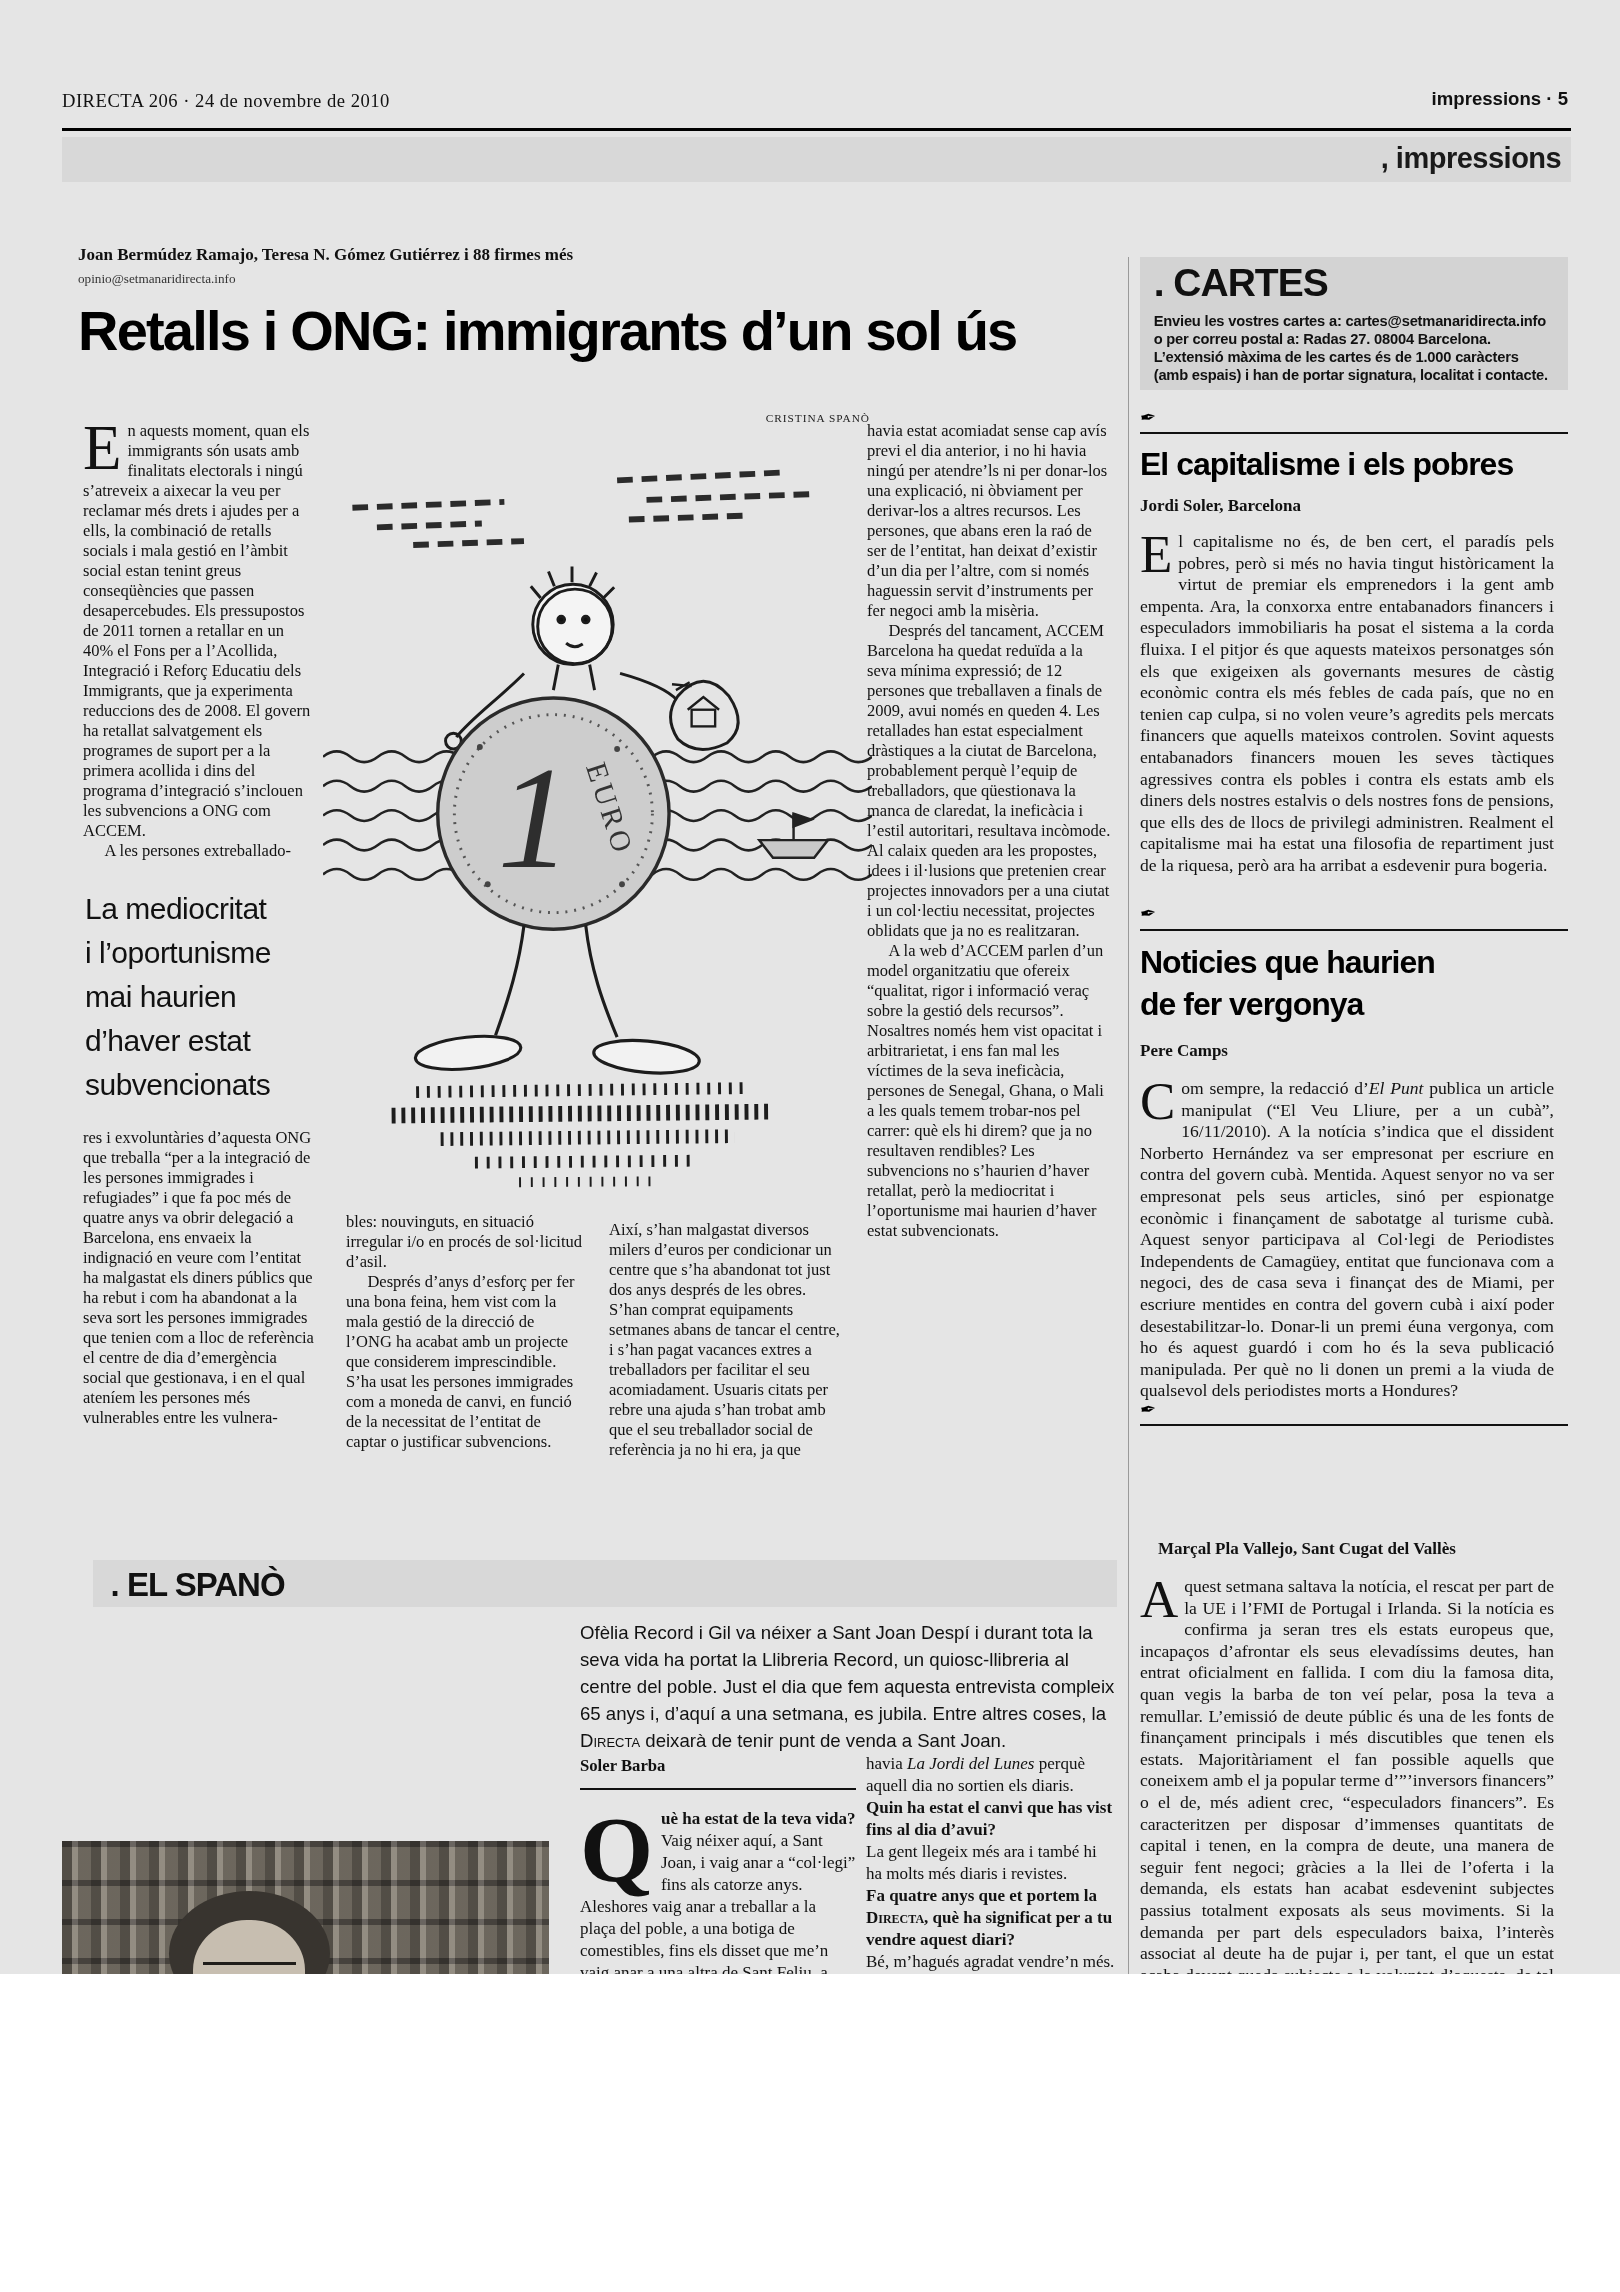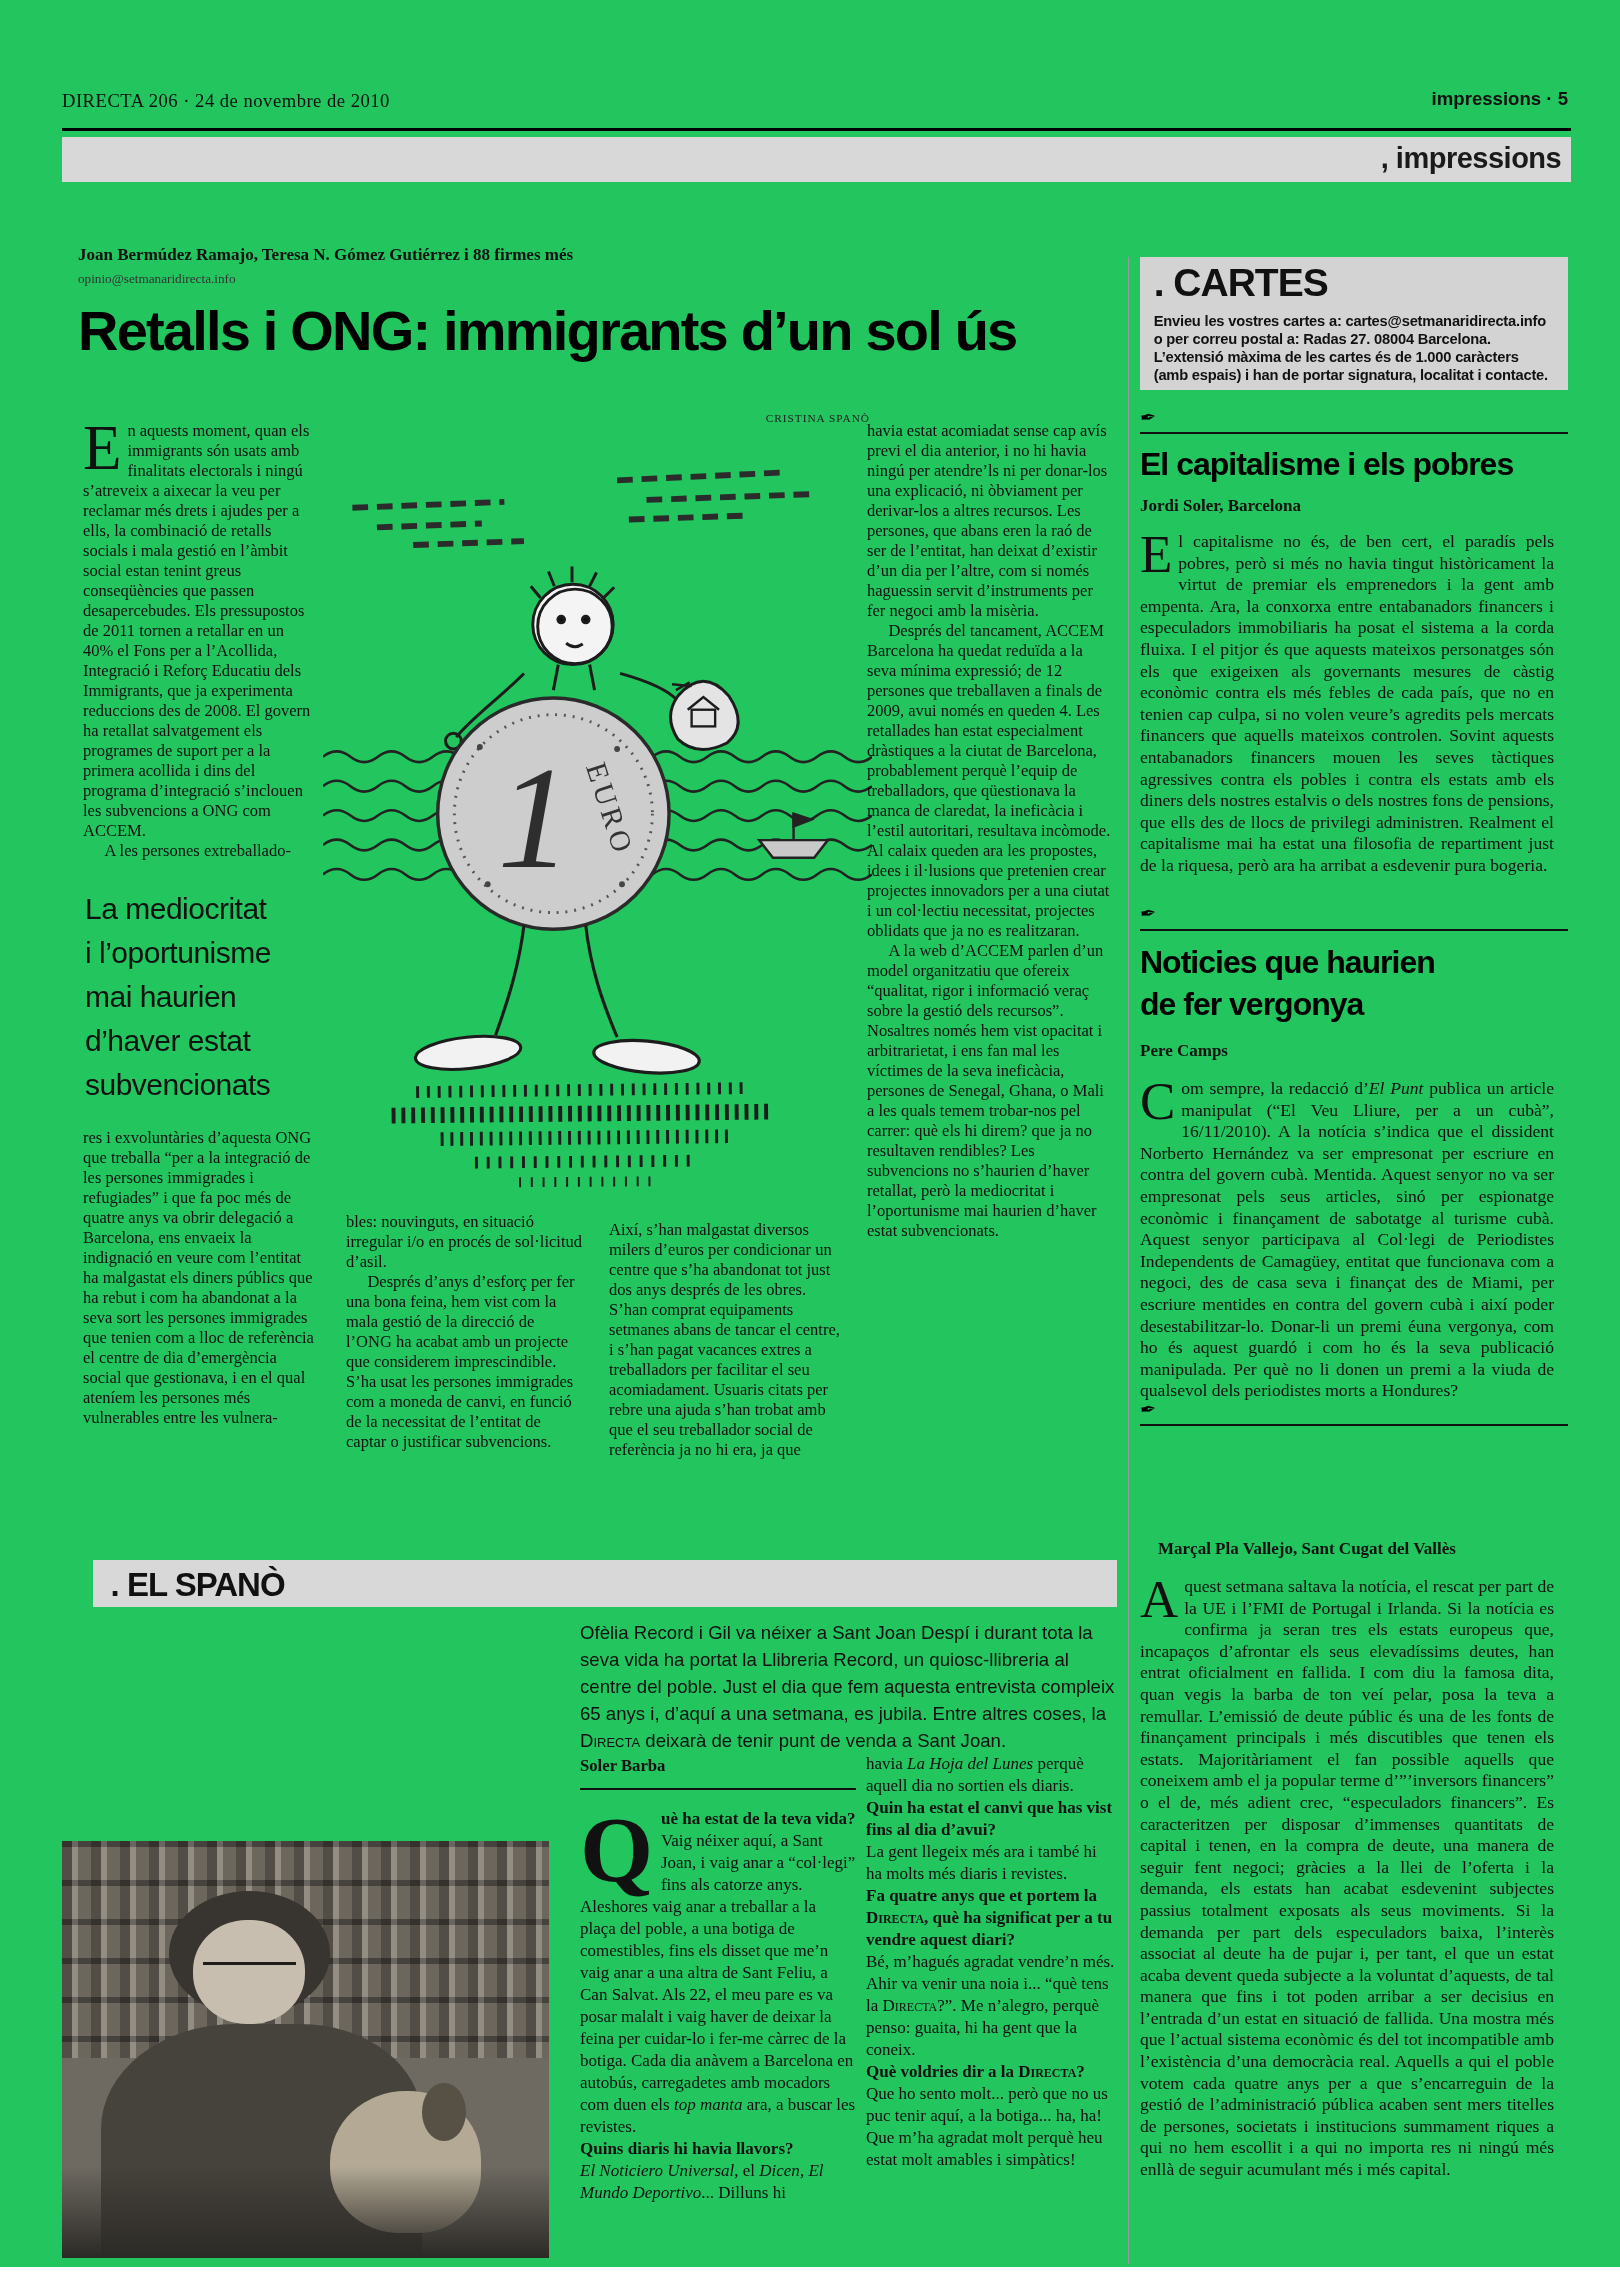--- a/index.html
+++ b/index.html
@@ -1,16 +1,16 @@
 <!DOCTYPE html>
 <html lang="ca"><head>
 <meta charset="utf-8">
 <style>
   html,body{margin:0;padding:0;background:#ffffff;}
-  #page{position:relative;width:1620px;height:2267px;background:#22c55e;overflow:hidden;
+  #page{position:relative;width:1620px;height:1974px;background:#e5e5e5;overflow:hidden;
         font-family:"Liberation Serif",serif;color:#111;}
   .abs{position:absolute;}
 
   
   .mast-left{left:62px;top:90px;font-size:18.6px;letter-spacing:0.5px;}
   .mast-right{right:52px;top:88px;font-size:18.6px;font-weight:bold;font-family:"Liberation Sans",sans-serif;}
   .top-rule{left:62px;top:128px;width:1509px;height:2.9px;background:#000;}
   .top-banner{left:62px;top:137px;width:1509px;height:45px;background:#d8d8d8;}
   .top-banner span{position:absolute;right:9.8px;top:4.9px;font-family:"Liberation Sans",sans-serif;
                    font-weight:bold;font-size:29px;letter-spacing:-0.5px;color:#1a1a1a;}
@@ -245,21 +245,21 @@
   <div class="abs int-rule"></div>
 
   <div class="abs int-col int-colA">
     <p class="q"><span class="dropQ">Q</span><span>uè ha estat de la teva vida?</span></p>
     <p>Vaig néixer aquí, a Sant Joan, i vaig anar a “col·legi” fins als catorze anys. Aleshores vaig anar a treballar a la plaça del poble, a una botiga de comestibles, fins els disset que me’n vaig anar a una altra de Sant Feliu, a Can Salvat. Als 22, el meu pare es va posar malalt i vaig haver de deixar la feina per cuidar-lo i fer-me càrrec de la botiga. Cada dia anàvem a Barcelona en autobús, carregadetes amb mocadors com duen els <i>top manta</i> ara, a buscar les revistes.</p>
     <p class="q">Quins diaris hi havia llavors?</p>
     <p><i>El Noticiero Universal</i>, el <i>Dicen</i>, <i>El Mundo Deportivo</i>... Dilluns hi</p>
   </div>
 
   <div class="abs int-col int-colB">
-    <p>havia <i>La Hoja del Lunes</i> perquè aquell dia no sortien els diaris.</p>
+    <p>havia <i>La Jordi del Lunes</i> perquè aquell dia no sortien els diaris.</p>
     <p class="q">Quin ha estat el canvi que has vist fins al dia d’avui?</p>
     <p>La gent llegeix més ara i també hi ha molts més diaris i revistes.</p>
     <p class="q">Fa quatre anys que et portem la <span class="sc">Directa</span>, què ha significat per a tu vendre aquest diari?</p>
     <p>Bé, m’hagués agradat vendre’n més. Ahir va venir una noia i... “què tens la <span class="sc">Directa</span>?”. Me n’alegro, perquè penso: guaita, hi ha gent que la coneix.</p>
     <p class="q">Què voldries dir a la <span class="sc">Directa</span>?</p>
     <p>Que ho sento molt... però que no us puc tenir aquí, a la botiga... ha, ha! Que m’ha agradat molt perquè heu estat molt amables i simpàtics!</p>
   </div>
 
 </div>
 

